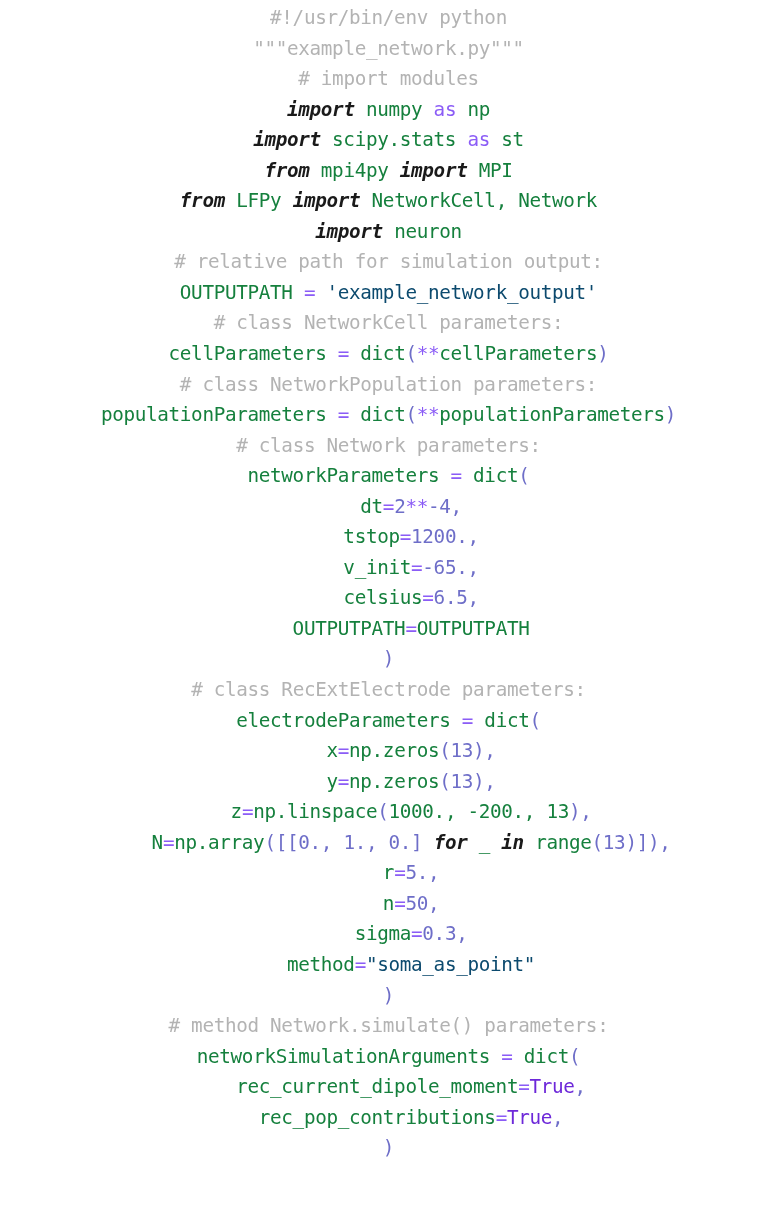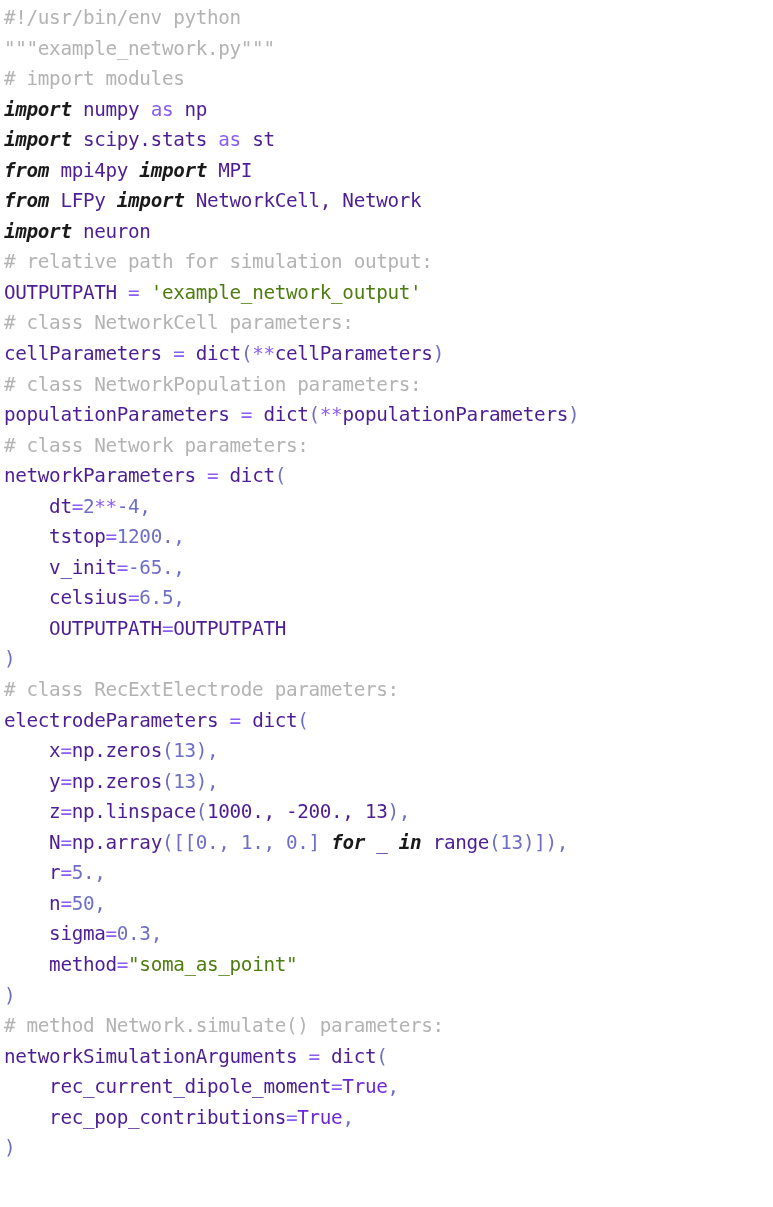--- a/index.html
+++ b/index.html
@@ -20,25 +20,26 @@
     width: 769px;
     font-size: 19.3px;
     line-height: 30.55px;
     letter-spacing: -0.33px;
     white-space: pre;
     color: #231f20;
   }
   .line {
     white-space: pre;
     height: 30.55px;
+    text-align: center;
   }
   
-  .t-plain   { color: #4c1d95; }
+  .t-plain   { color: #15803d; }
   .t-comment { color: #b3b3b3; }
-  .t-string  { color: #4d7c0f; }
+  .t-string  { color: #0c4a6e; }
   .t-keyword { color: #1a1a1a; font-weight: bold; font-style: italic; }
   .t-op      { color: #8b5cf6; }
   .t-num     { color: #6e6ec8; }
   .t-punct   { color: #6e6ec8; }
   .t-const   { color: #6d28d9; }
 </style>
 </head>
 <body>
 
 <div id="code-listing"><div class="line"><span class="t-comment">#!/usr/bin/env python</span></div><div class="line"><span class="t-comment">"""example_network.py"""</span></div><div class="line"><span class="t-comment"># import modules</span></div><div class="line"><span class="t-keyword">import</span><span class="t-plain"> numpy </span><span class="t-op">as</span><span class="t-plain"> np</span></div><div class="line"><span class="t-keyword">import</span><span class="t-plain"> scipy.stats </span><span class="t-op">as</span><span class="t-plain"> st</span></div><div class="line"><span class="t-keyword">from</span><span class="t-plain"> mpi4py </span><span class="t-keyword">import</span><span class="t-plain"> MPI</span></div><div class="line"><span class="t-keyword">from</span><span class="t-plain"> LFPy </span><span class="t-keyword">import</span><span class="t-plain"> NetworkCell, Network</span></div><div class="line"><span class="t-keyword">import</span><span class="t-plain"> neuron</span></div><div class="line"><span class="t-comment"># relative path for simulation output:</span></div><div class="line"><span class="t-plain">OUTPUTPATH </span><span class="t-op">=</span><span class="t-plain"> </span><span class="t-string">'example_network_output'</span></div><div class="line"><span class="t-comment"># class NetworkCell parameters:</span></div><div class="line"><span class="t-plain">cellParameters </span><span class="t-op">=</span><span class="t-plain"> dict</span><span class="t-punct">(</span><span class="t-op">**</span><span class="t-plain">cellParameters</span><span class="t-punct">)</span></div><div class="line"><span class="t-comment"># class NetworkPopulation parameters:</span></div><div class="line"><span class="t-plain">populationParameters </span><span class="t-op">=</span><span class="t-plain"> dict</span><span class="t-punct">(</span><span class="t-op">**</span><span class="t-plain">populationParameters</span><span class="t-punct">)</span></div><div class="line"><span class="t-comment"># class Network parameters:</span></div><div class="line"><span class="t-plain">networkParameters </span><span class="t-op">=</span><span class="t-plain"> dict</span><span class="t-punct">(</span></div><div class="line"><span class="t-plain">    dt</span><span class="t-op">=</span><span class="t-num">2</span><span class="t-op">**</span><span class="t-num">-4</span><span class="t-punct">,</span></div><div class="line"><span class="t-plain">    tstop</span><span class="t-op">=</span><span class="t-num">1200.</span><span class="t-punct">,</span></div><div class="line"><span class="t-plain">    v_init</span><span class="t-op">=</span><span class="t-num">-65.</span><span class="t-punct">,</span></div><div class="line"><span class="t-plain">    celsius</span><span class="t-op">=</span><span class="t-num">6.5</span><span class="t-punct">,</span></div><div class="line"><span class="t-plain">    OUTPUTPATH</span><span class="t-op">=</span><span class="t-plain">OUTPUTPATH</span></div><div class="line"><span class="t-punct">)</span></div><div class="line"><span class="t-comment"># class RecExtElectrode parameters:</span></div><div class="line"><span class="t-plain">electrodeParameters </span><span class="t-op">=</span><span class="t-plain"> dict</span><span class="t-punct">(</span></div><div class="line"><span class="t-plain">    x</span><span class="t-op">=</span><span class="t-plain">np.zeros</span><span class="t-punct">(</span><span class="t-num">13</span><span class="t-punct">),</span></div><div class="line"><span class="t-plain">    y</span><span class="t-op">=</span><span class="t-plain">np.zeros</span><span class="t-punct">(</span><span class="t-num">13</span><span class="t-punct">),</span></div><div class="line"><span class="t-plain">    z</span><span class="t-op">=</span><span class="t-plain">np.linspace</span><span class="t-punct">(</span><span class="t-plain">1000., -200., 13</span><span class="t-punct">),</span></div><div class="line"><span class="t-plain">    N</span><span class="t-op">=</span><span class="t-plain">np.array</span><span class="t-punct">([</span><span class="t-punct">[</span><span class="t-num">0.</span><span class="t-punct">, </span><span class="t-num">1.</span><span class="t-punct">, </span><span class="t-num">0.</span><span class="t-punct">]</span><span class="t-plain"> </span><span class="t-keyword">for</span><span class="t-plain"> _ </span><span class="t-keyword">in</span><span class="t-plain"> range</span><span class="t-punct">(</span><span class="t-num">13</span><span class="t-punct">)]),</span></div><div class="line"><span class="t-plain">    r</span><span class="t-op">=</span><span class="t-num">5.</span><span class="t-punct">,</span></div><div class="line"><span class="t-plain">    n</span><span class="t-op">=</span><span class="t-num">50</span><span class="t-punct">,</span></div><div class="line"><span class="t-plain">    sigma</span><span class="t-op">=</span><span class="t-num">0.3</span><span class="t-punct">,</span></div><div class="line"><span class="t-plain">    method</span><span class="t-op">=</span><span class="t-string">"soma_as_point"</span></div><div class="line"><span class="t-punct">)</span></div><div class="line"><span class="t-comment"># method Network.simulate() parameters:</span></div><div class="line"><span class="t-plain">networkSimulationArguments </span><span class="t-op">=</span><span class="t-plain"> dict</span><span class="t-punct">(</span></div><div class="line"><span class="t-plain">    rec_current_dipole_moment</span><span class="t-op">=</span><span class="t-const">True</span><span class="t-punct">,</span></div><div class="line"><span class="t-plain">    rec_pop_contributions</span><span class="t-op">=</span><span class="t-const">True</span><span class="t-punct">,</span></div><div class="line"><span class="t-punct">)</span></div></div>

